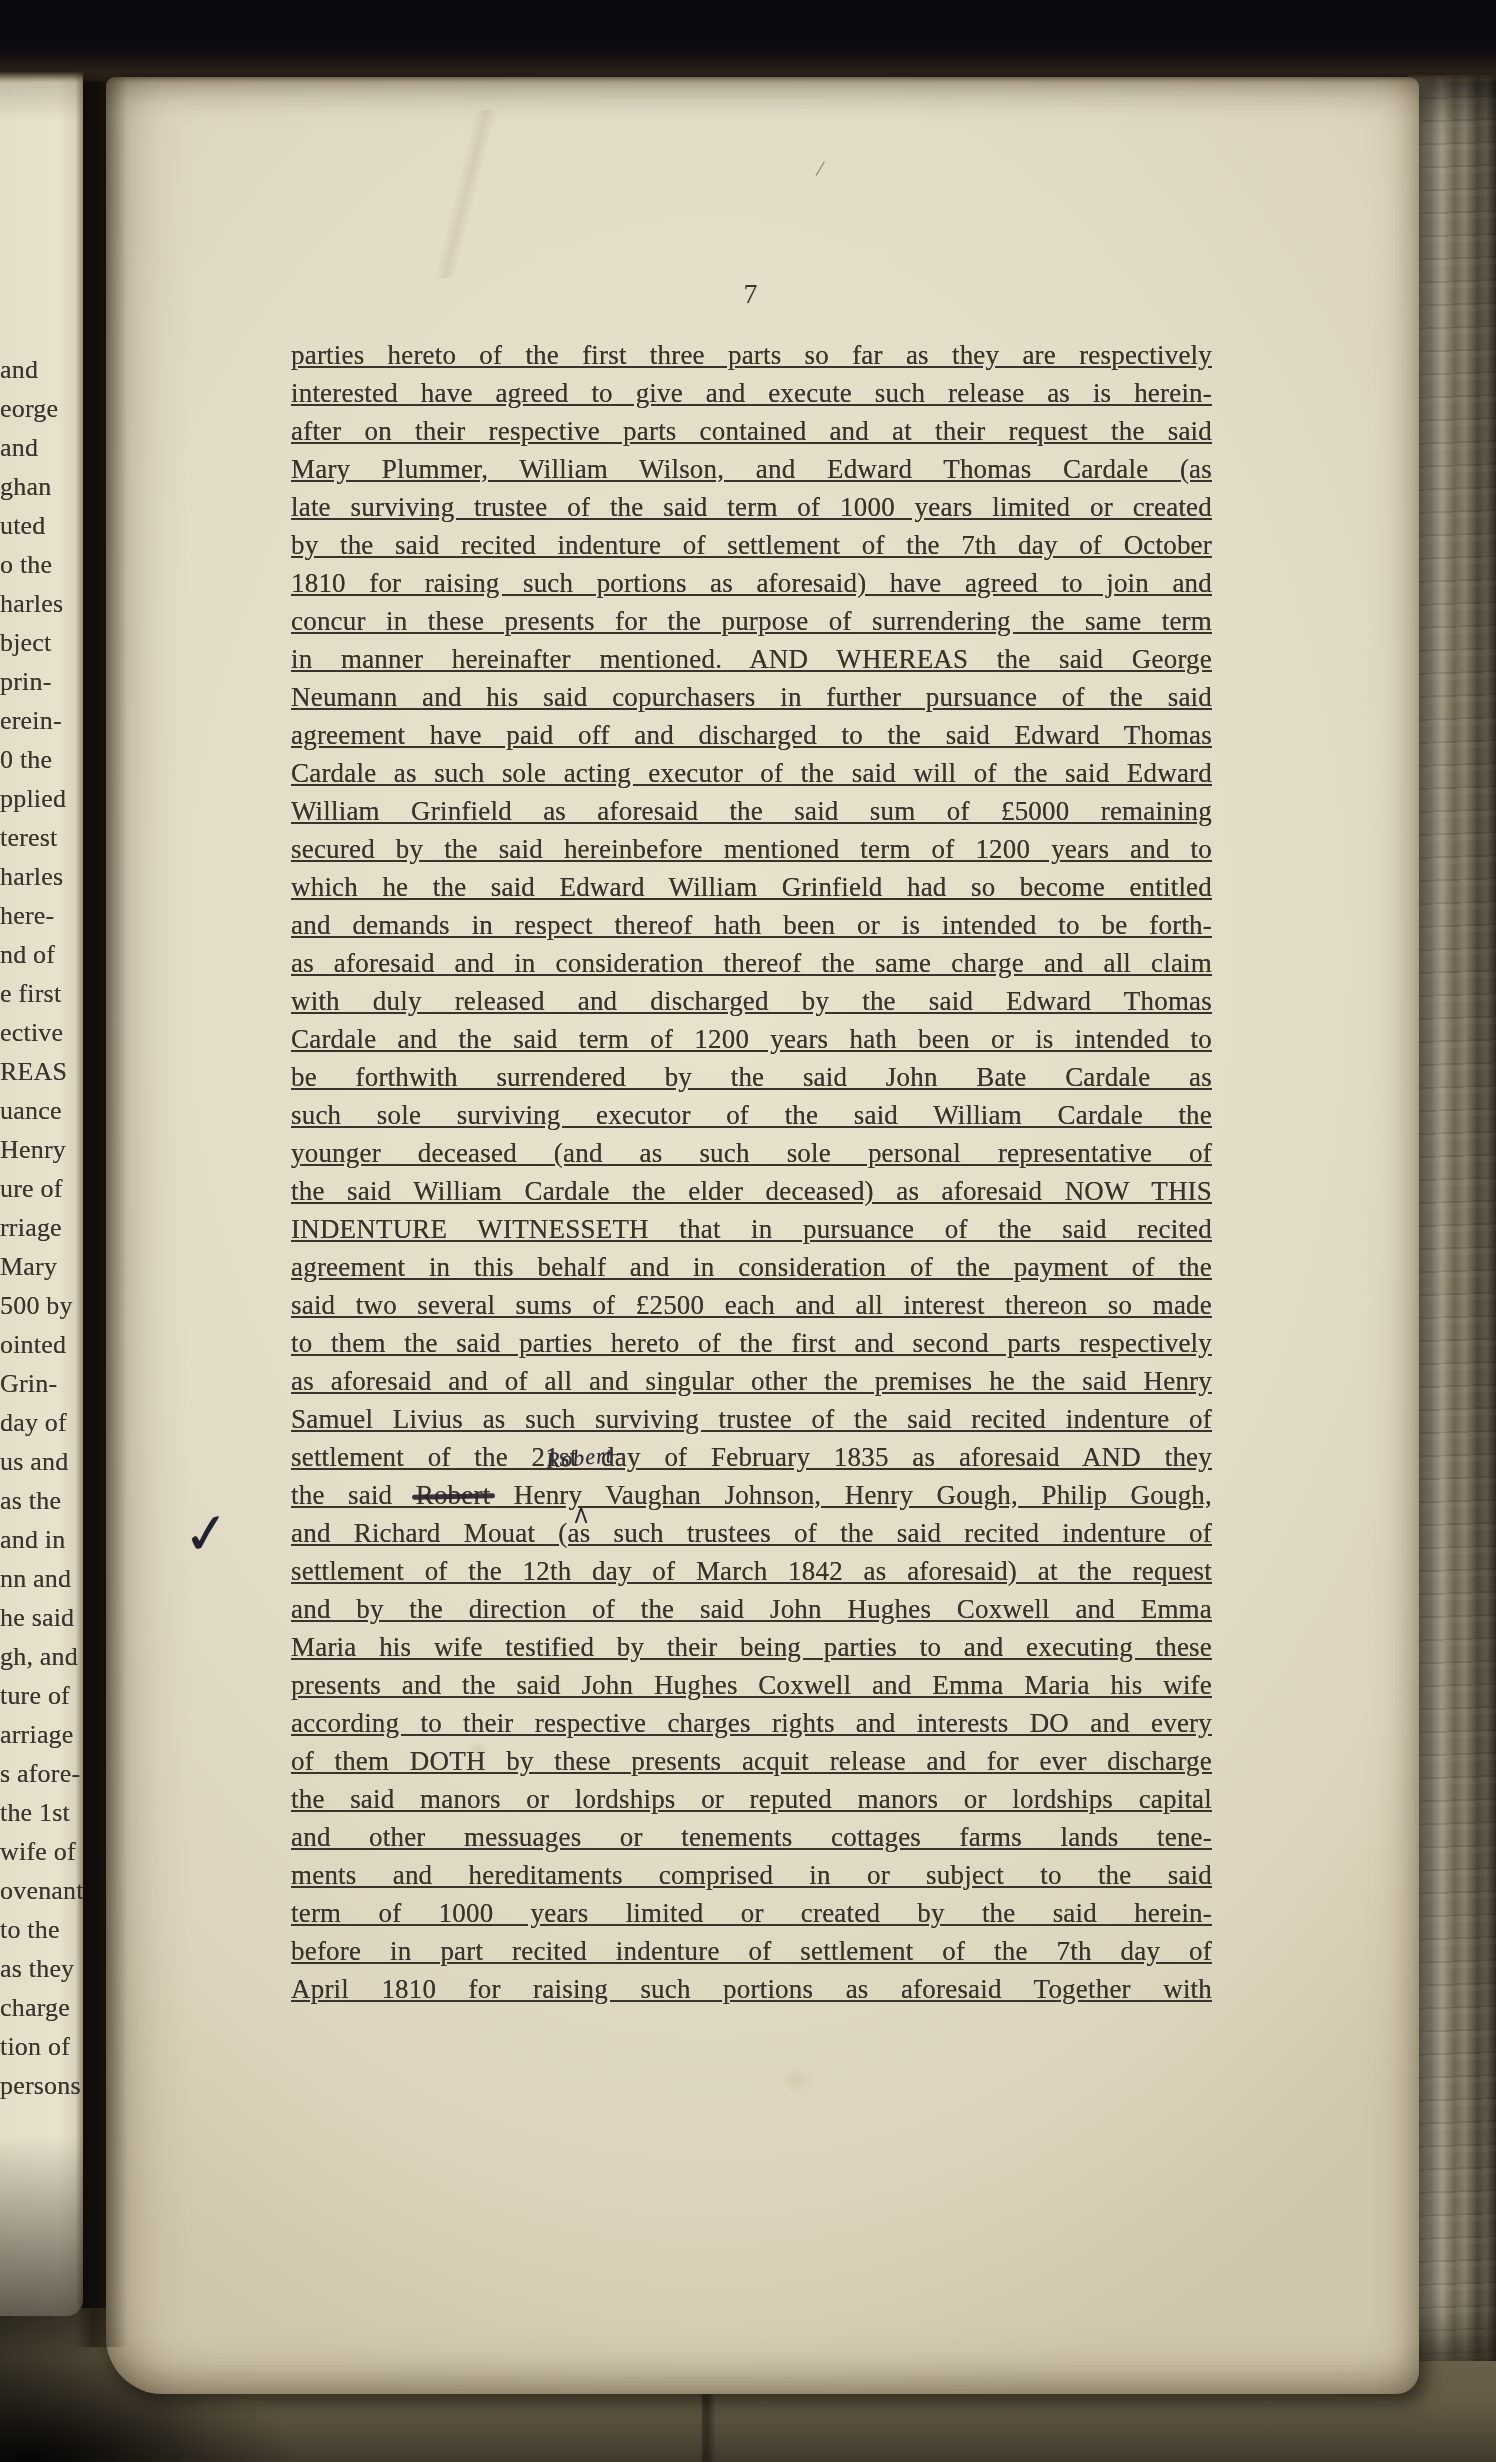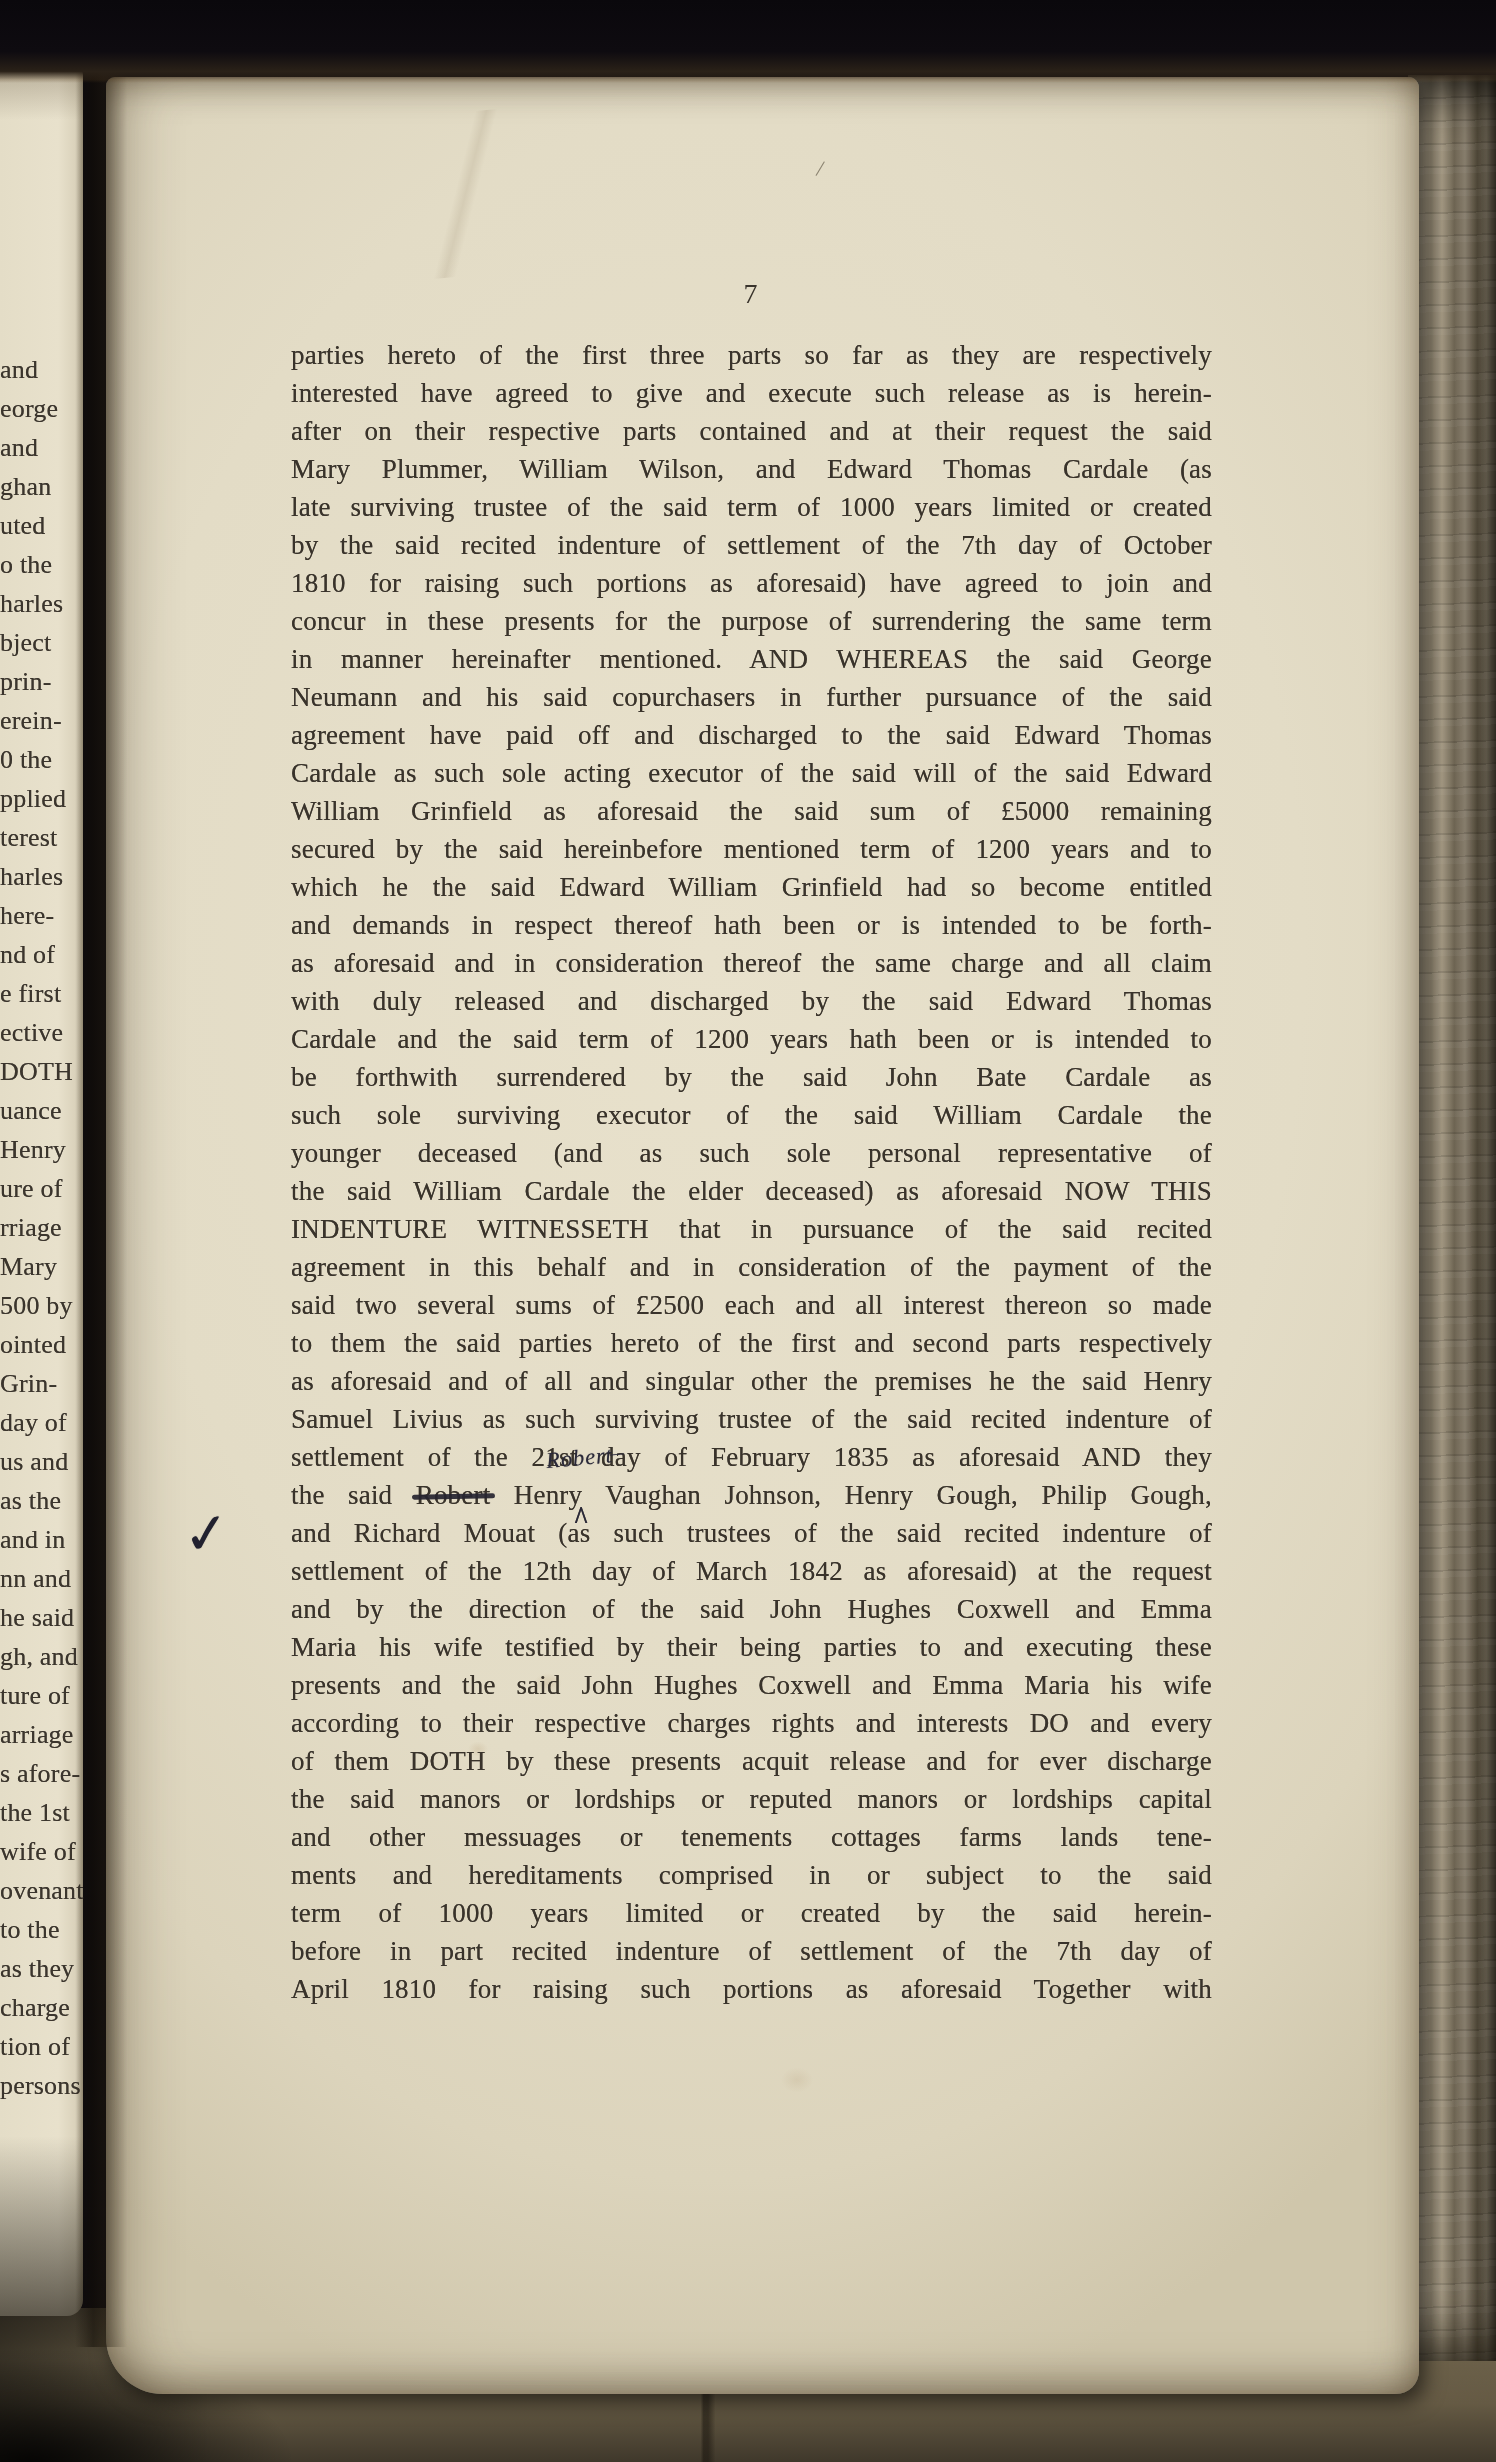--- a/index.html
+++ b/index.html
@@ -69,20 +69,21 @@
       5.4px 9px 20px rgba(0,0,0,.55);
   }
   .page-number{
     position:absolute;left:185px;top:201px;width:921px;
     text-align:center;font-size:28px;letter-spacing:1.8px;color:#3a342c;
   }
   .text-block{
     position:absolute;left:185px;top:259px;width:921px;
     color:#39332b;font-size:27px;line-height:38px;letter-spacing:0.2px;
     text-shadow:0 0 0.4px rgba(57,51,43,.75);
+    text-decoration:underline;
   }
   .text-line{
     height:38px;text-align:justify;text-align-last:justify;white-space:normal;
   }
   
   .struck{position:relative;display:inline;}
   .struck::after{
     content:"";position:absolute;left:-3.6px;right:-4.5px;top:45%;height:5.4px;
     background:#262430;border-radius:2.7px;transform:rotate(-1.2deg);opacity:.92;
   }
@@ -143,21 +144,21 @@
         <div class="fragment-line">prin-</div>
         <div class="fragment-line">erein-</div>
         <div class="fragment-line">0 the</div>
         <div class="fragment-line">pplied</div>
         <div class="fragment-line">terest</div>
         <div class="fragment-line">harles</div>
         <div class="fragment-line">here-</div>
         <div class="fragment-line">nd of</div>
         <div class="fragment-line">e first</div>
         <div class="fragment-line">ective</div>
-        <div class="fragment-line">DOTH</div>
+        <div class="fragment-line">REAS</div>
         <div class="fragment-line">uance</div>
         <div class="fragment-line">Henry</div>
         <div class="fragment-line">ure of</div>
         <div class="fragment-line">rriage</div>
         <div class="fragment-line">Mary</div>
         <div class="fragment-line">500 by</div>
         <div class="fragment-line">ointed</div>
         <div class="fragment-line">Grin-</div>
         <div class="fragment-line">day of</div>
         <div class="fragment-line">us and</div>

